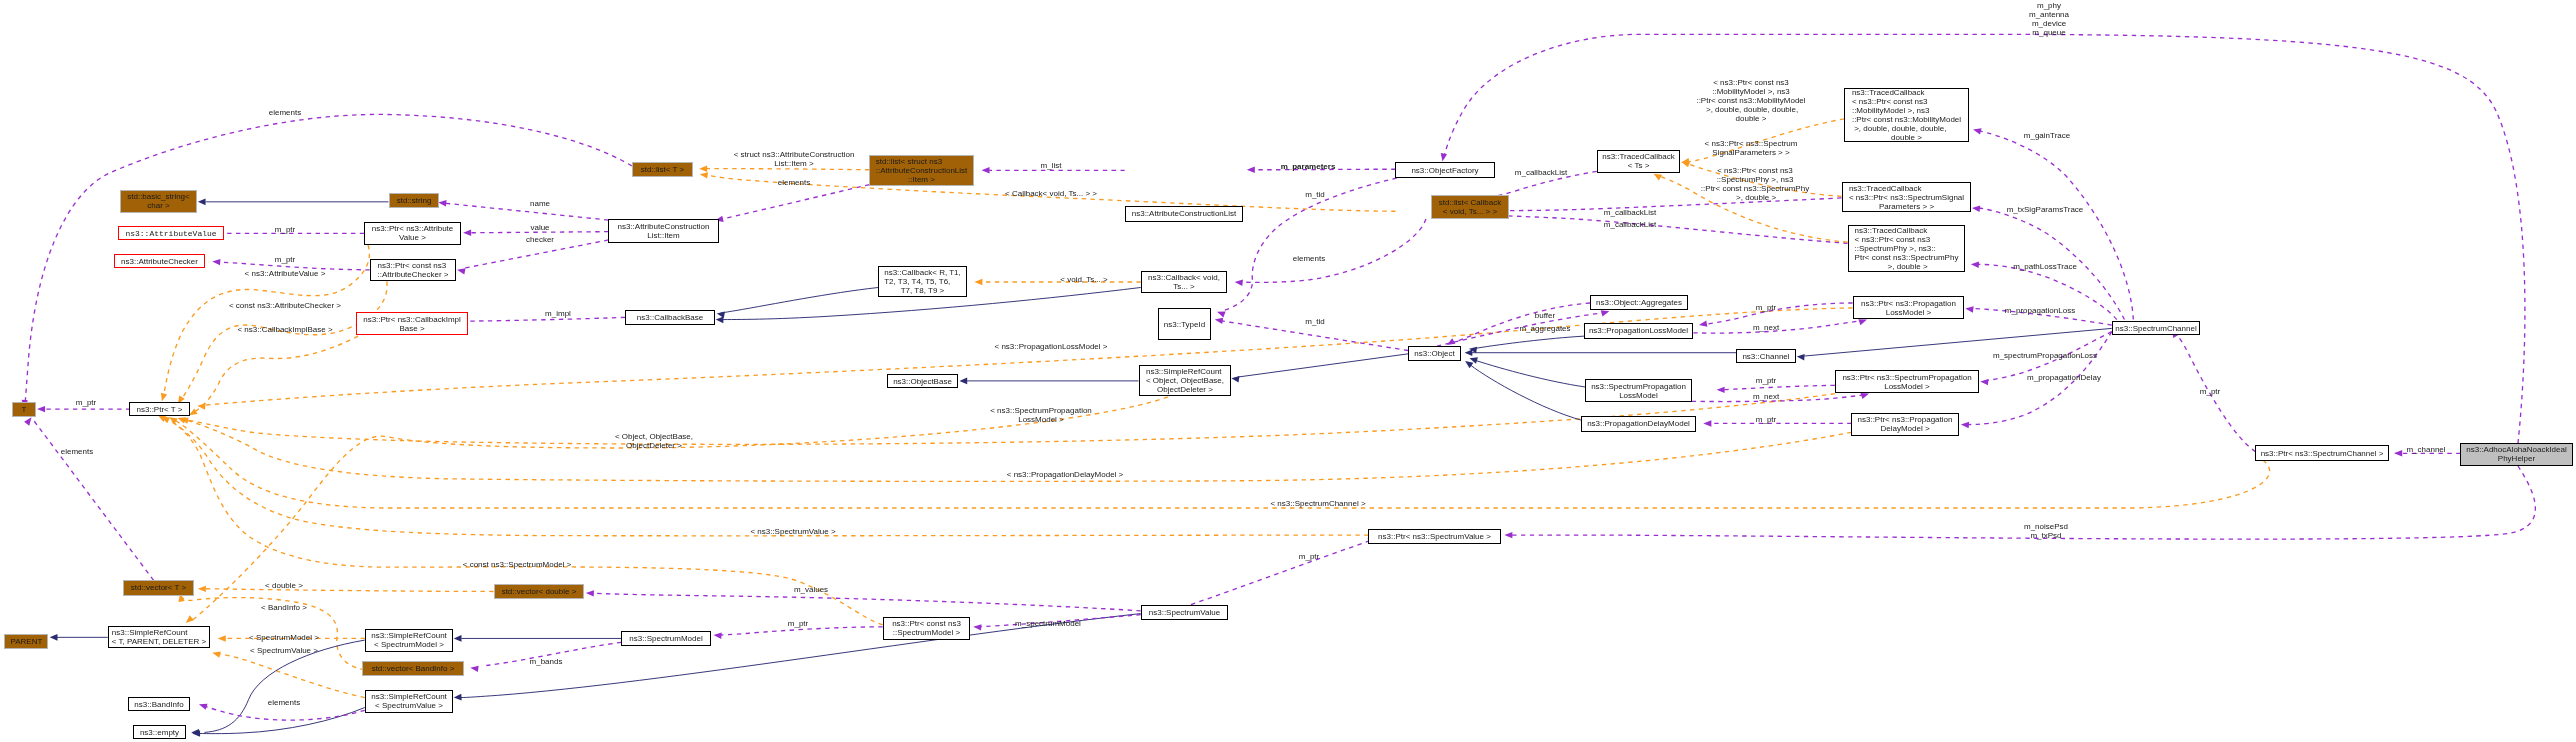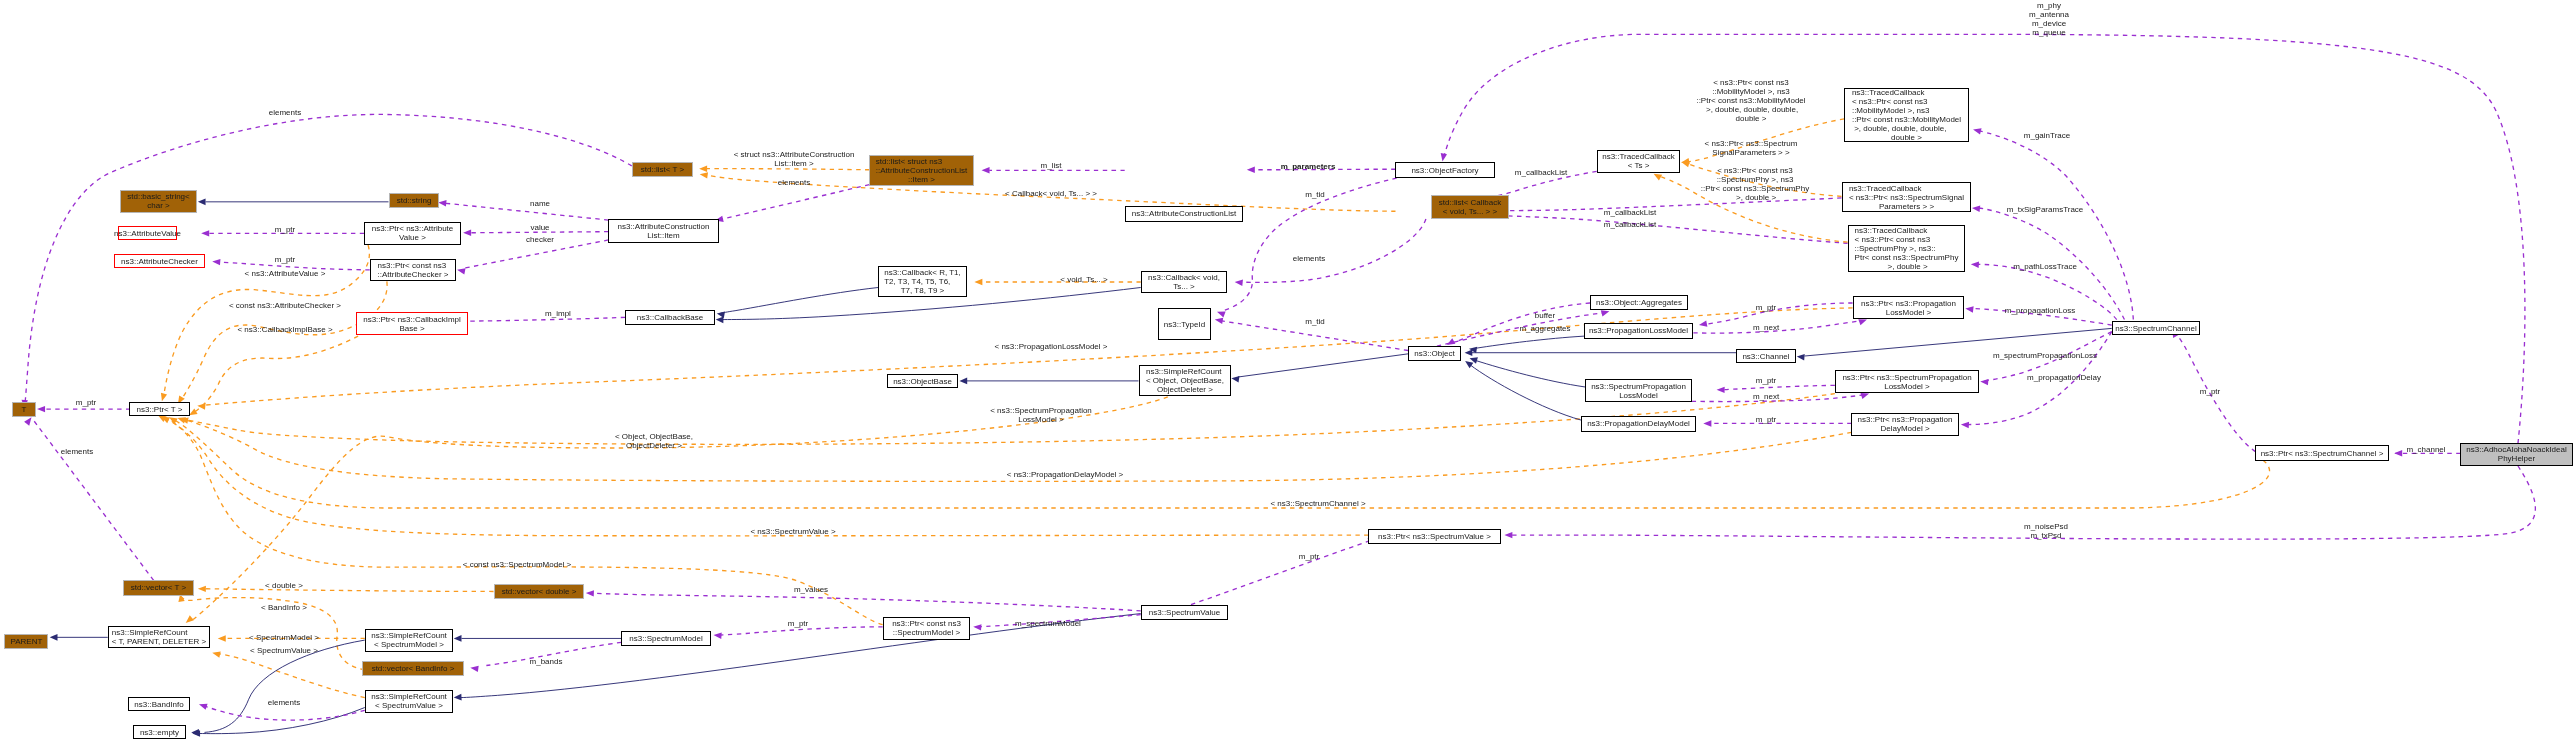--- a/index.html
+++ b/index.html
@@ -175,21 +175,21 @@
       <polygon points="0,0 -14.5,-5.8 -14.5,5.8" fill="#9a2fd0" transform="translate(1761,1134) rotate(184)"></polygon>
       <polygon points="0,0 -14.5,-5.8 -14.5,5.8" fill="#9a2fd0" transform="translate(1291,1149) rotate(184)"></polygon>
       <polygon points="0,0 -14.5,-5.8 -14.5,5.8" fill="#9a2fd0" transform="translate(2490,974) rotate(340)"></polygon>
       <polygon points="0,0 -14.5,-5.8 -14.5,5.8" fill="#9a2fd0" transform="translate(57,755) rotate(307)"></polygon>
     </svg>
   <div id="node-layer">
       <div class="nd light" style="left: 12px; top: 402px; width: 24px; height: 15px;"><span>T</span></div>
       <div class="nd light" style="left: 4.4px; top: 634px; width: 44px; height: 15px;"><span>PARENT</span></div>
       <div class="nd light" style="left: 120px; top: 190px; width: 77px; height: 22.7px;"><span>std::basic_string&lt;
 <i>char &gt;</i></span></div>
-      <div class="nd red" style="left: 118px; top: 226px; width: 59px; height: 14.4px;"><span>ns3::AttributeValue</span></div>
+      <div class="nd red" style="left: 118px; top: 226px; width: 106px; height: 14.4px; font-family: Liberation Mono, monospace;"><span>ns3::AttributeValue</span></div>
       <div class="nd red" style="left: 114px; top: 254px; width: 91px; height: 14.4px;"><span>ns3::AttributeChecker</span></div>
       <div class="nd bold" style="left: 129px; top: 402px; width: 61px; height: 14.4px;"><span>ns3::Ptr&lt; T &gt;</span></div>
       <div class="nd light" style="left: 123px; top: 580px; width: 71px; height: 15.5px;"><span>std::vector&lt; T &gt;</span></div>
       <div class="nd bold" style="left: 108px; top: 626px; width: 102px; height: 22px;"><span>ns3::SimpleRefCount
 <i>&lt; T, PARENT, DELETER &gt;</i></span></div>
       <div class="nd bold" style="left: 128px; top: 697px; width: 62px; height: 14.4px;"><span>ns3::BandInfo</span></div>
       <div class="nd bold" style="left: 133px; top: 725px; width: 53px; height: 14px;"><span>ns3::empty</span></div>
       <div class="nd light" style="left: 389px; top: 193px; width: 50px; height: 15px;"><span>std::string</span></div>
       <div class="nd bold" style="left: 364px; top: 222px; width: 97px; height: 22.7px;"><span>ns3::Ptr&lt; ns3::Attribute
 <i>Value &gt;</i></span></div>

